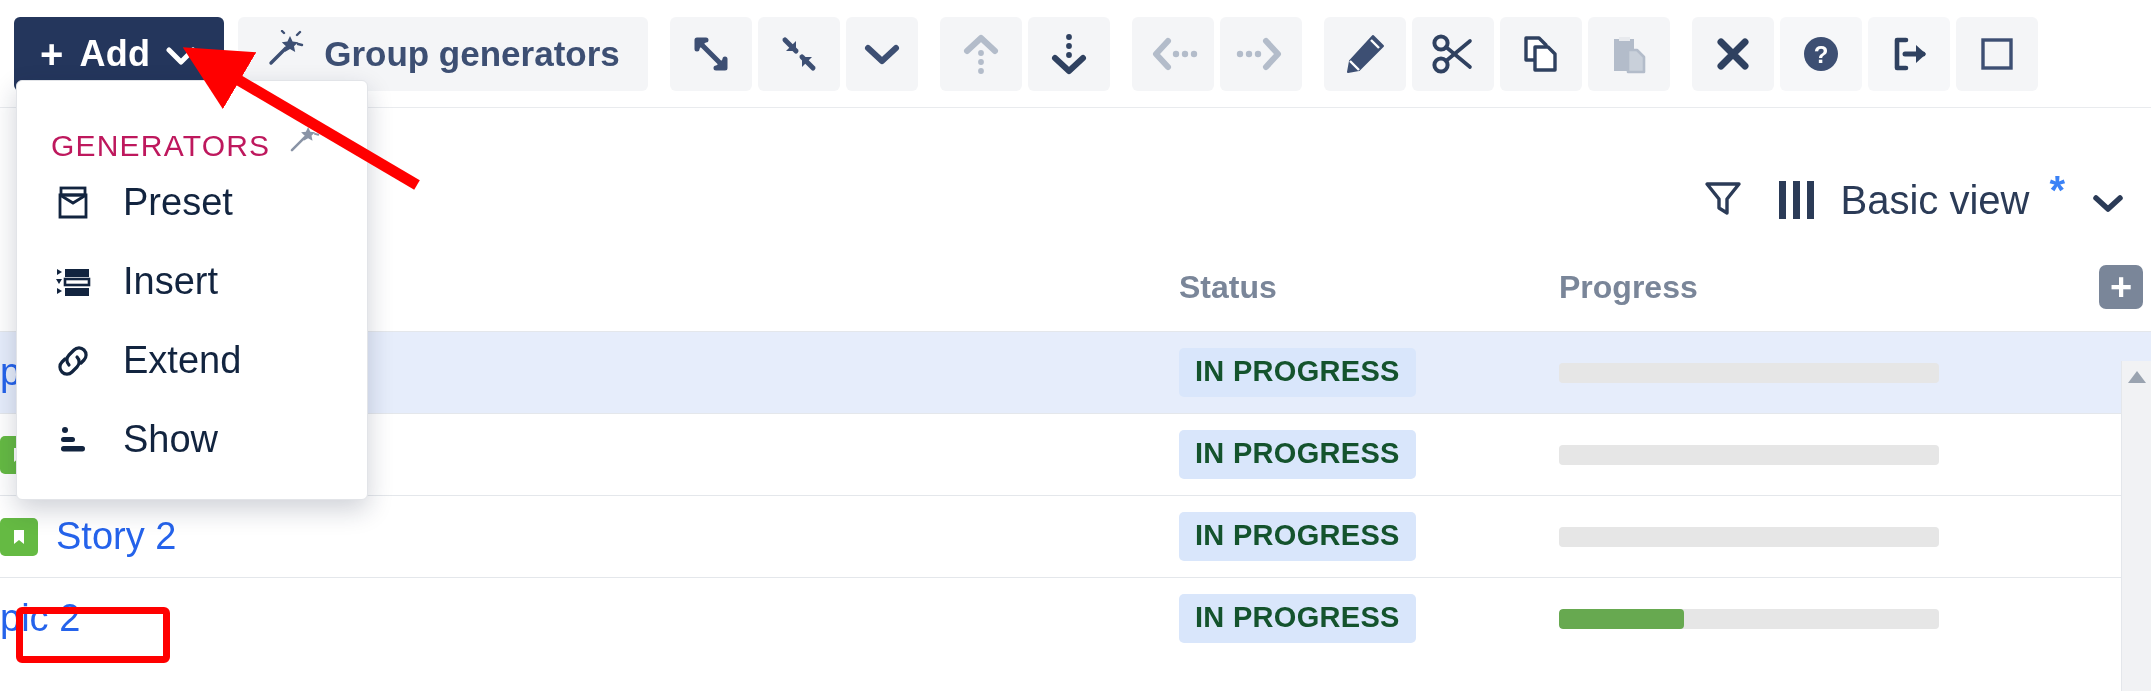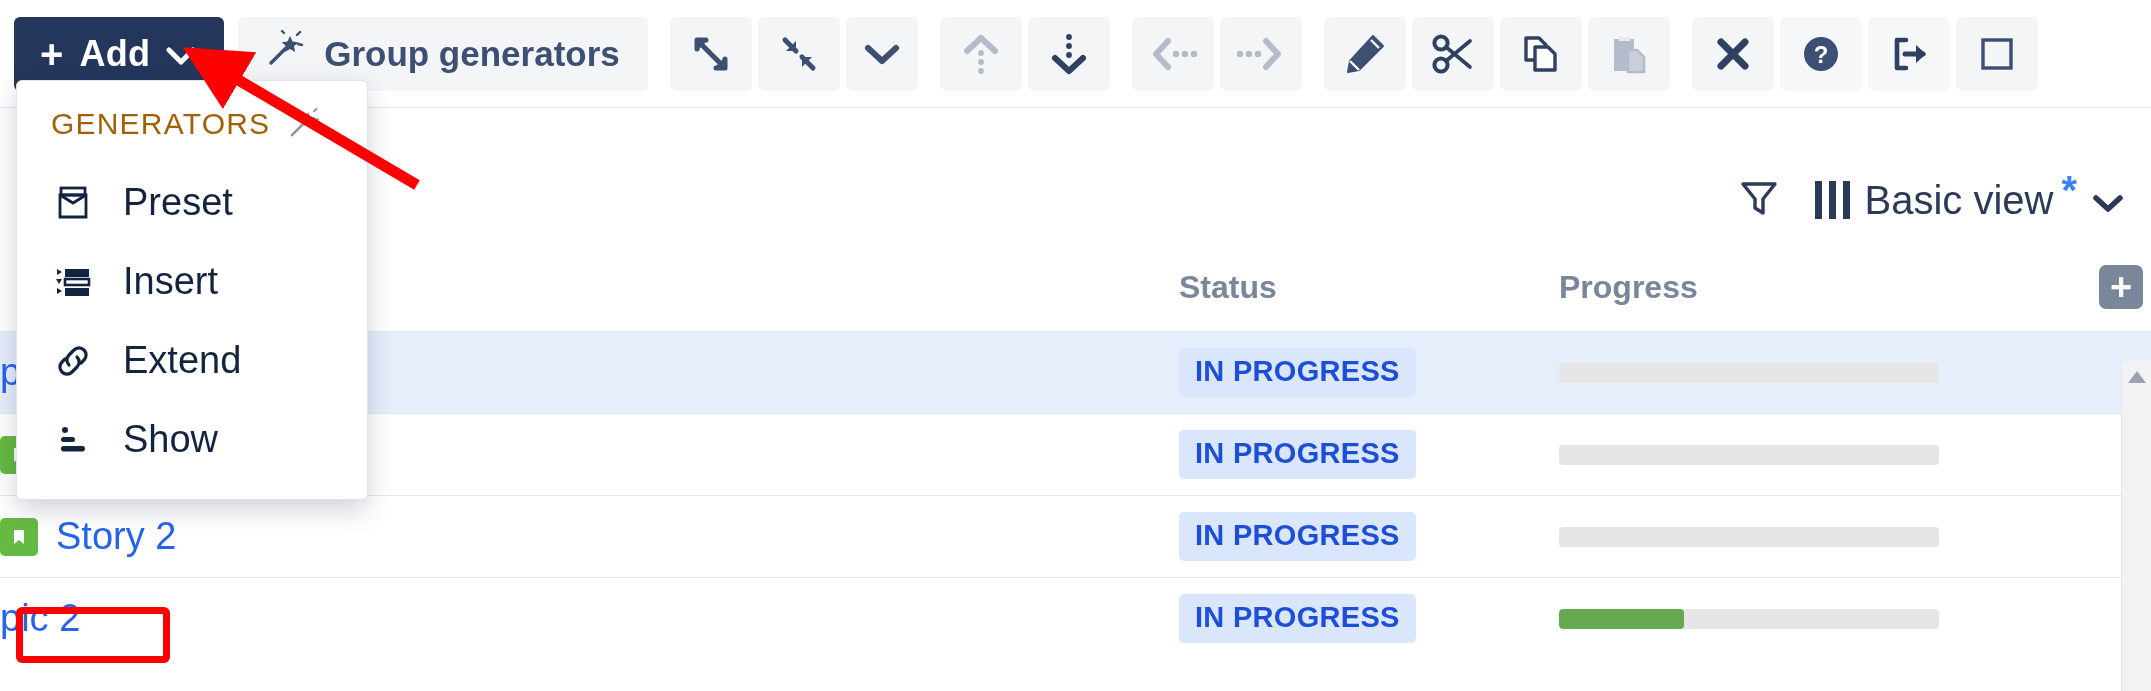--- a/index.html
+++ b/index.html
@@ -66,21 +66,21 @@
   
   .content { position: absolute; left: 0; top: 108px; width: 2151px; height: 583px; background: #fff; }
 
   .view-bar {
     position: absolute; right: 0; top: 62px;
     display: flex; align-items: center; gap: 34px;
     padding-right: 26px;
     height: 60px;
   }
   .view-name {
-    display: flex; align-items: center; gap: 14px;
+    display: flex; align-items: center; gap: 26px;
     font-size: 40px; color: #2b3b57; cursor: pointer; white-space: nowrap; text-align: center;
   }
   .view-name .ast { color: #3b82f6; font-size: 40px; font-weight: bold; position: relative; top: -10px; margin-left: -6px; }
   .cols-icon { display: flex; gap: 7px; align-items: center; }
   .cols-icon i { display: block; width: 7px; height: 38px; background: #2b3b57; }
 
   
   table.grid { position: absolute; left: 0; top: 157px; width: 2151px; border-collapse: collapse; table-layout: fixed; }
   table.grid th {
     font-size: 32px; font-weight: bold; color: #7a8699;
@@ -93,21 +93,21 @@
   .c-status { width: 380px; padding-left: 10px; margin-left: 48px; }
   .c-prog { width: 540px; }
   .c-end { width: 52px; }
 
   .issue-link { font-size: 38px; color: #2563eb; display: inline-flex; align-items: center; gap: 18px; cursor: pointer; }
   .story-badge {
     width: 38px; height: 38px; background: #65ba43; border-radius: 5px;
     display: inline-flex; align-items: center; justify-content: center; flex: none;
   }
   .status-pill {
-    display: inline-block; background: #d9e6fb; color: #1d4ed8;
+    display: inline-block; background: #d9e6fb; color: #14532d;
     font-size: 29px; font-weight: bold; letter-spacing: 0.3px;
     padding: 7px 16px 9px; border-radius: 5px;
   }
   .pbar { width: 380px; height: 20px; background: #e6e6e6; border-radius: 4px; overflow: hidden; }
   .pbar > i { display: block; height: 100%; background: #67a950; border-radius: 4px; }
 
   .addcol {
     width: 44px; height: 44px; background: #7a8699; border-radius: 7px;
     display: flex; align-items: center; justify-content: center; color: #fff;
     font-size: 38px; font-weight: bold; line-height: 0.8; cursor: pointer;
@@ -123,23 +123,23 @@
     position: absolute; left: 16px; top: 80px;
     width: 352px; height: 420px;
     background: #ffffff;
     border: 1px solid #e2e4e8;
     border-radius: 6px;
     box-shadow: 0 10px 26px rgba(20,30,60,.20);
     z-index: 20;
     padding-top: 26px;
   }
   .menu-title {
-    display: flex; align-items: flex-start; gap: 16px;
+    display: flex; align-items: flex-end; gap: 16px;
     padding: 0 0 0 34px; height: 56px;
-    font-size: 30px; color: #a16207; letter-spacing: 1.2px; font-weight: normal;
+    font-size: 30px; color: #be185d; letter-spacing: 1.2px; font-weight: normal;
   }
   .menu-item {
     display: flex; align-items: center; gap: 28px;
     height: 79px; padding-left: 34px; cursor: pointer;
     font-size: 38px; color: #12243f;
   }
   .menu-item .mi-icon { width: 44px; display:flex; align-items:center; justify-content:center; flex:none; }
 
   
   .anno-rect {

